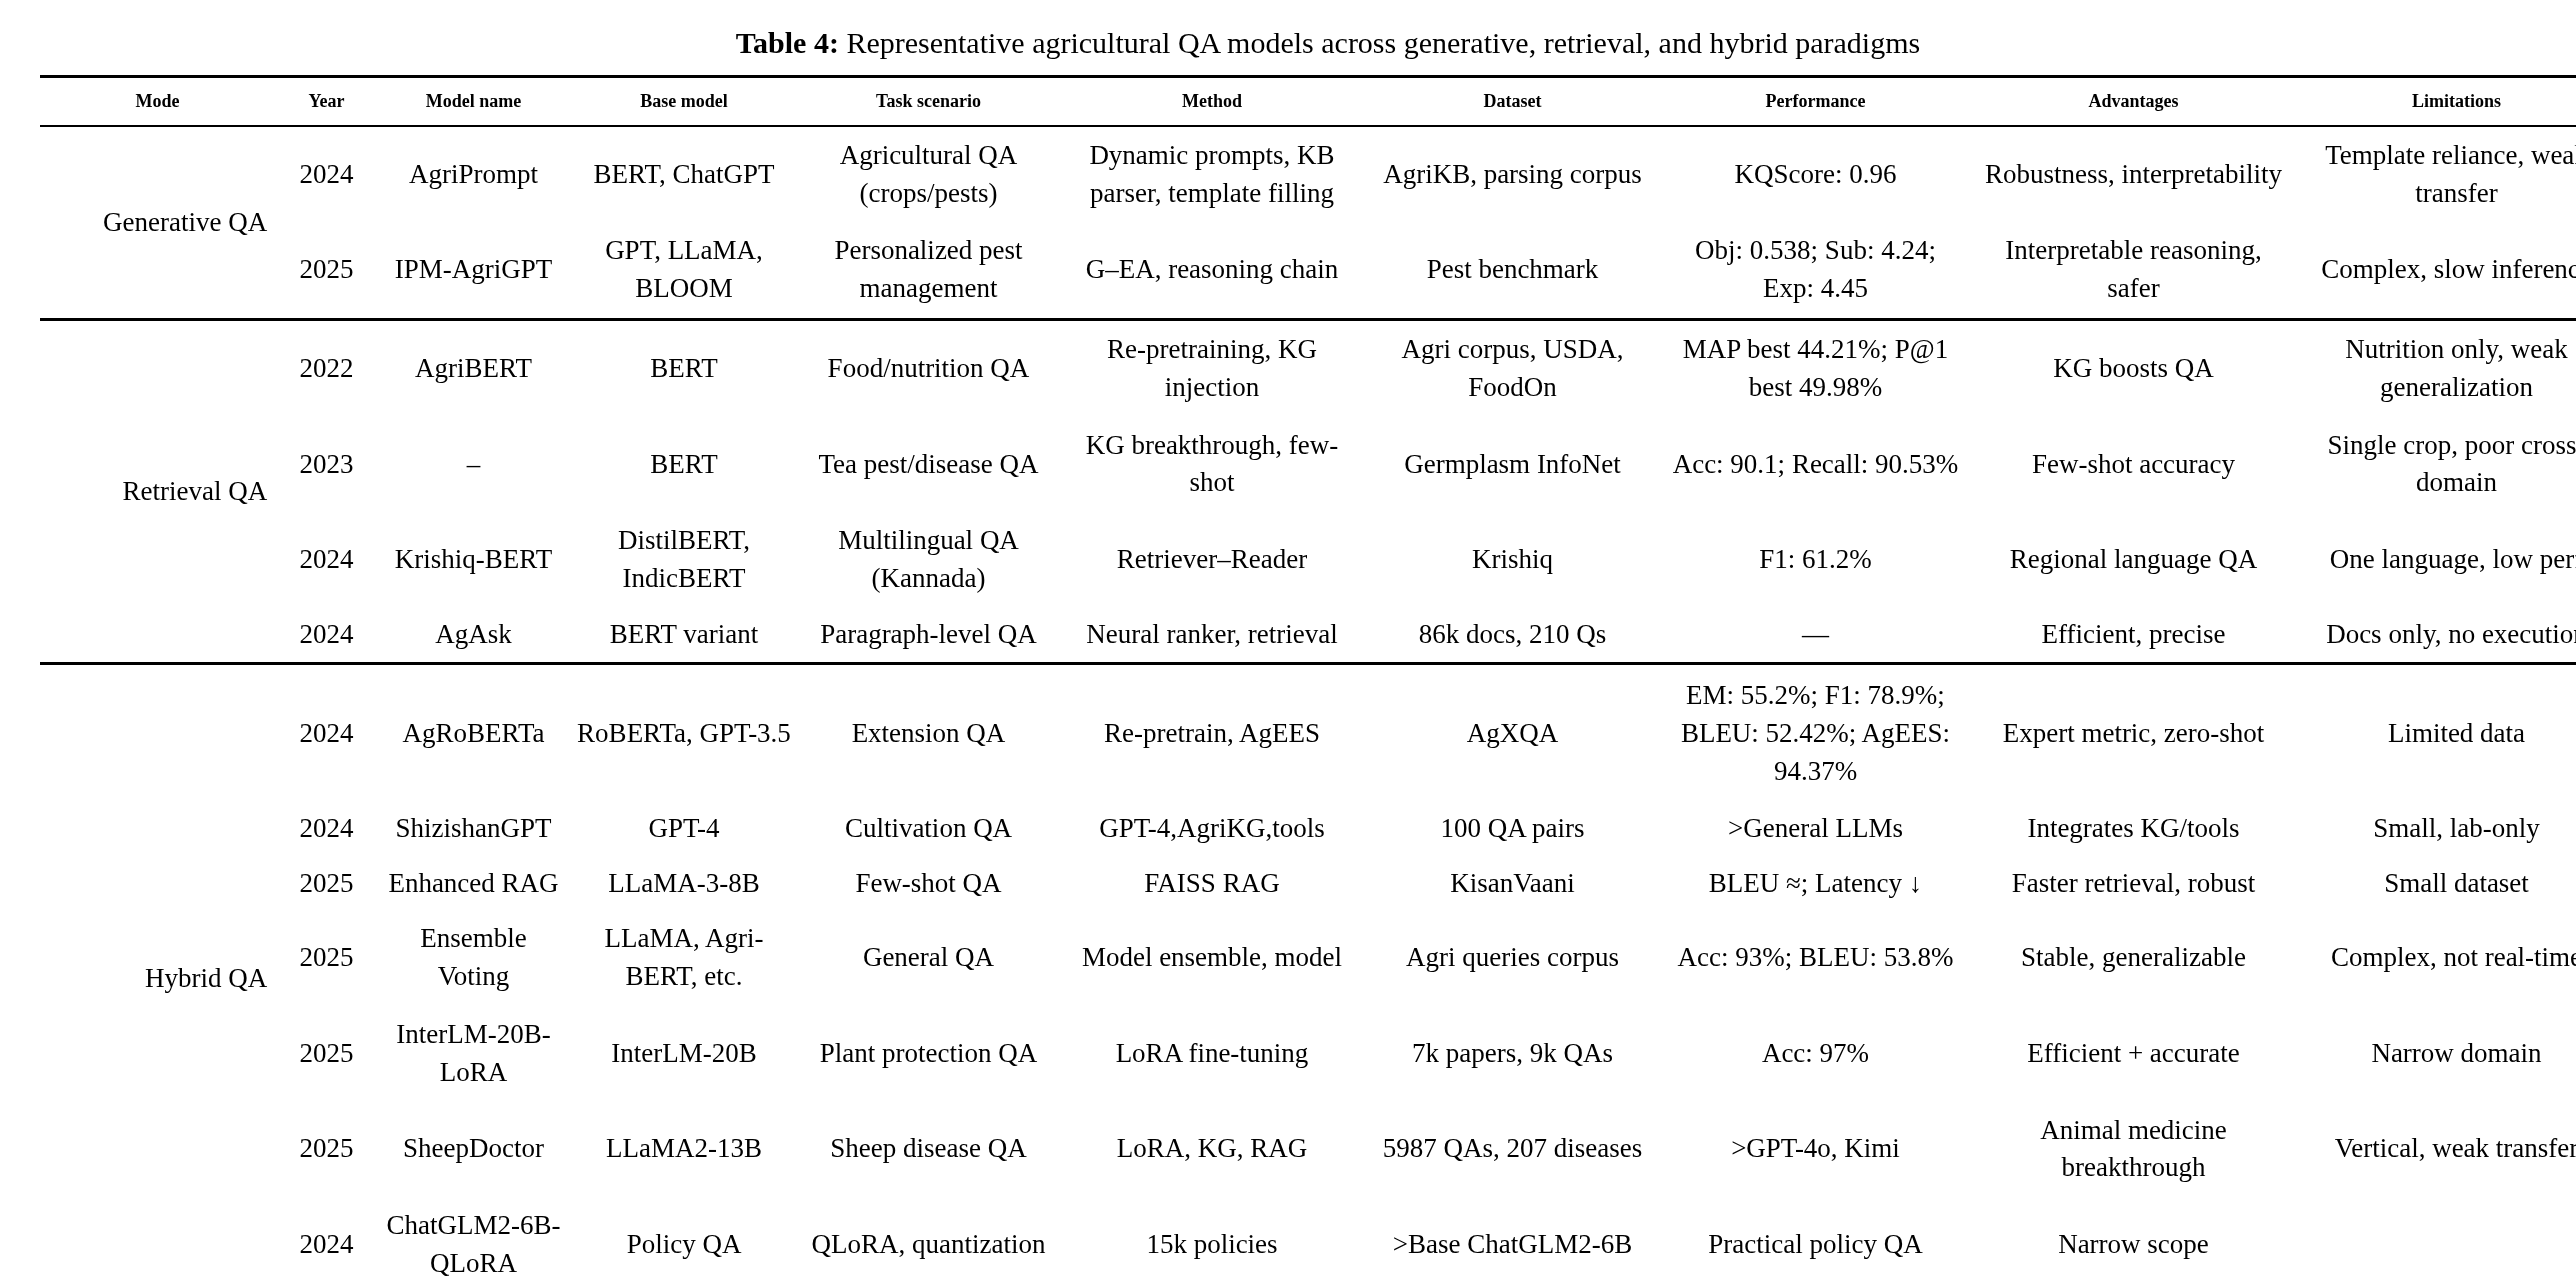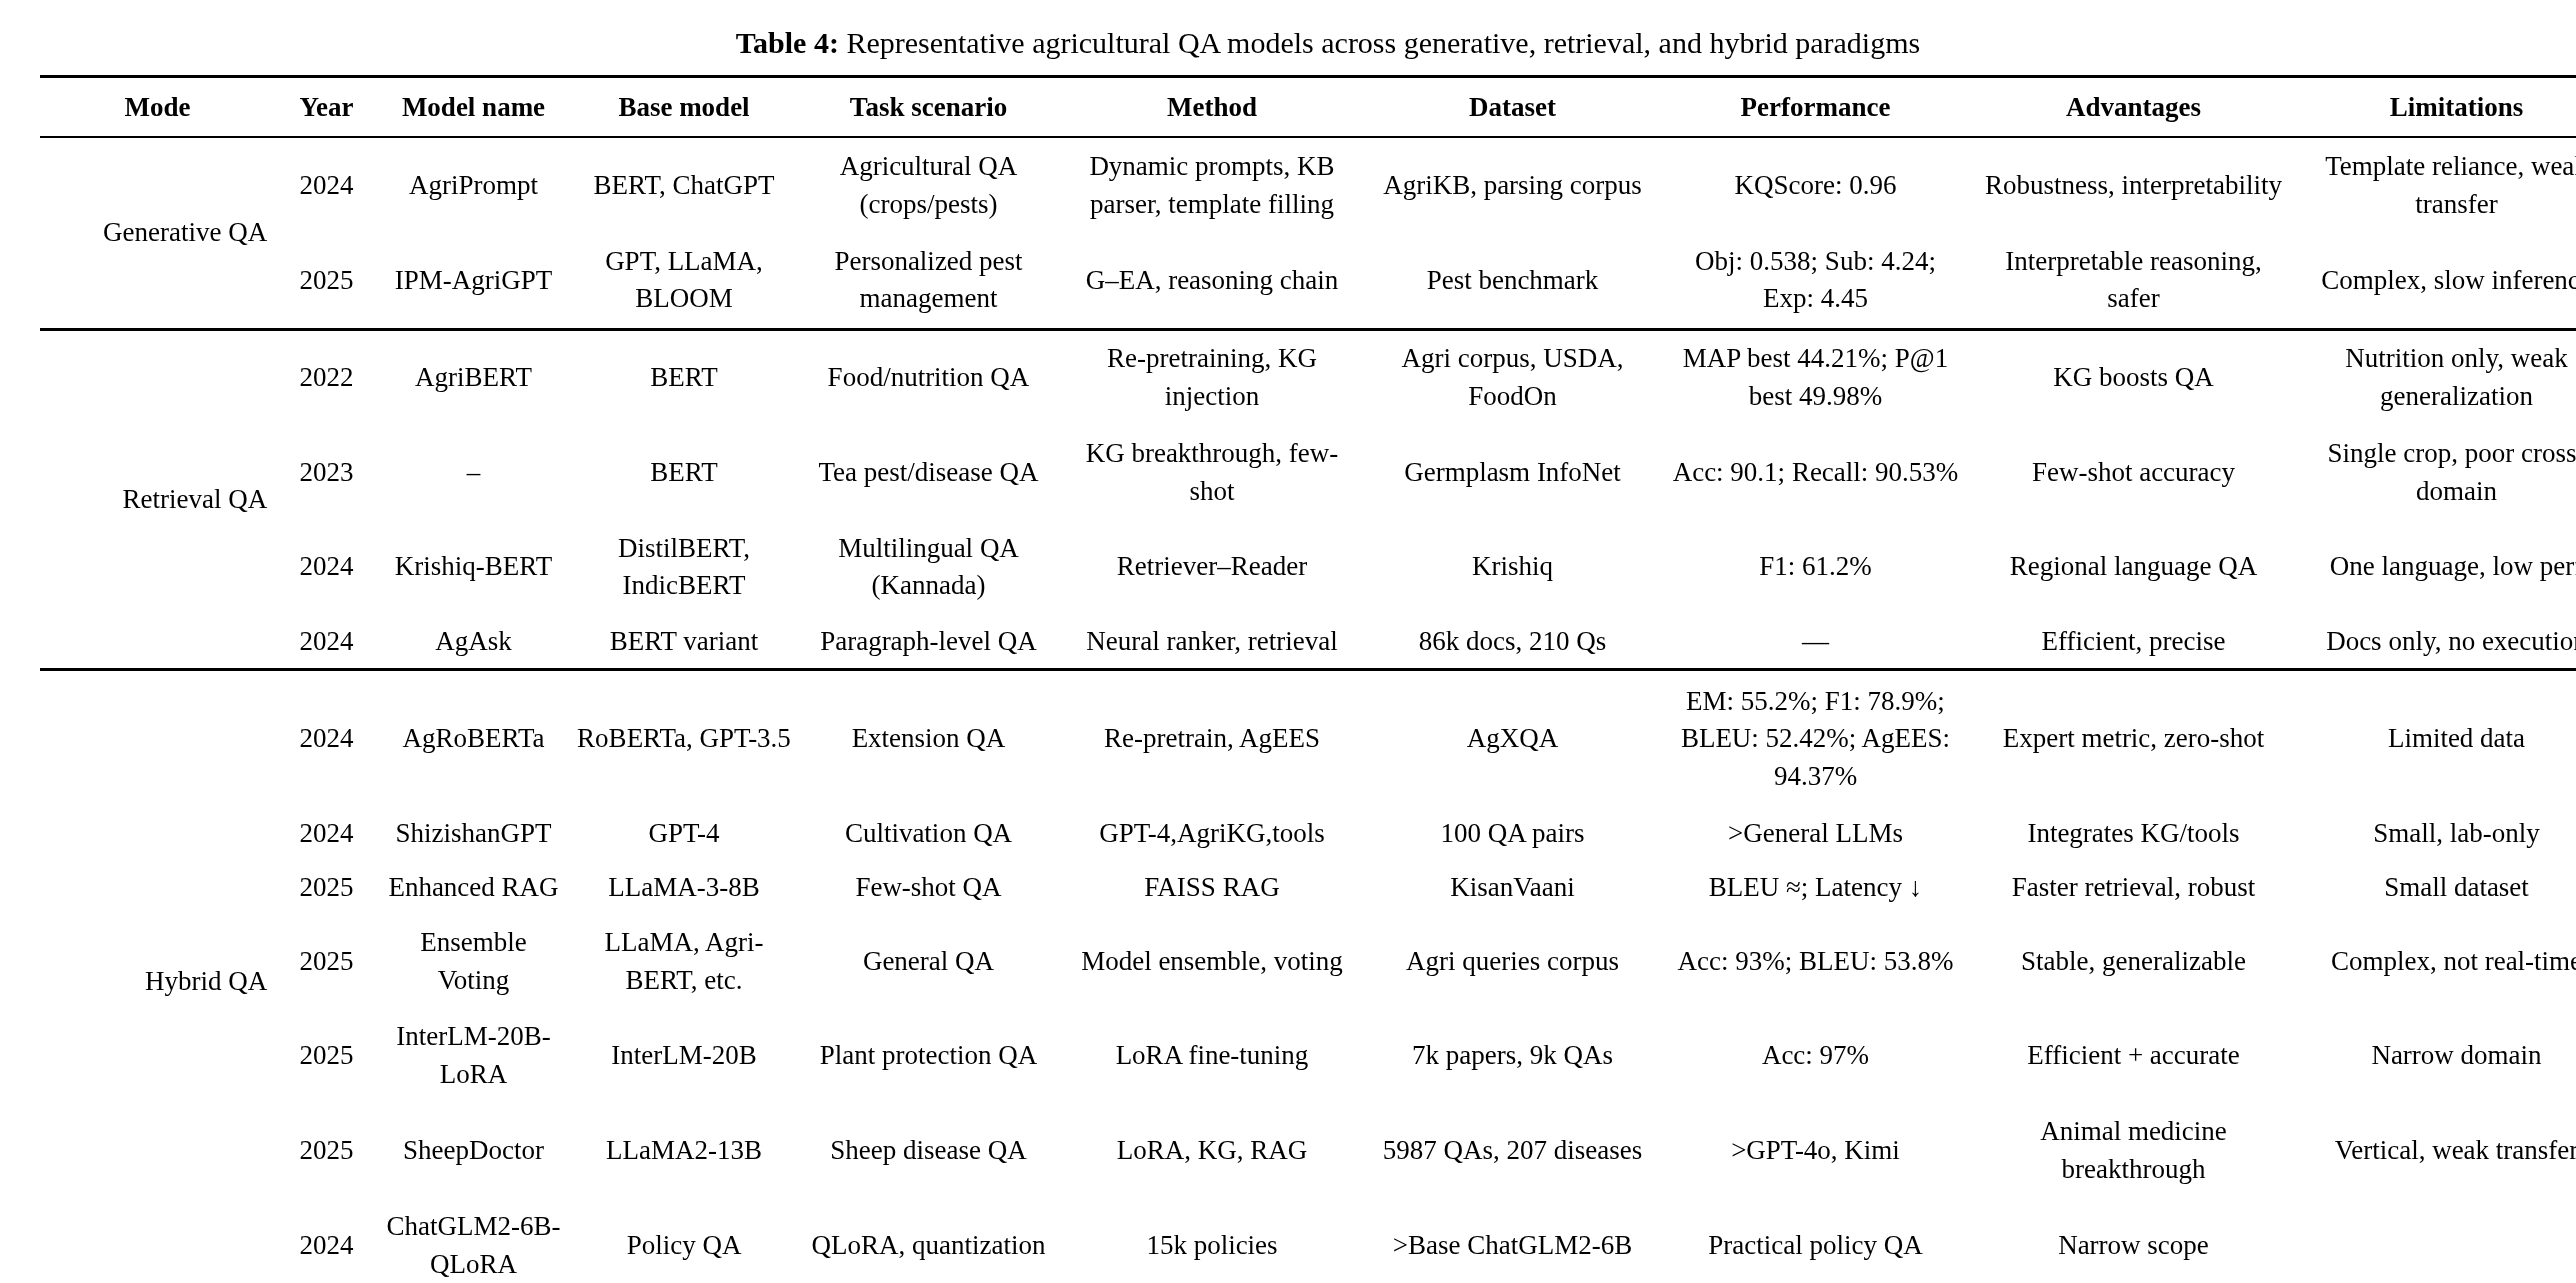--- a/index.html
+++ b/index.html
@@ -32,21 +32,21 @@
     height: 100%;
     border-collapse: collapse;
     table-layout: fixed;
     border-top: 3.9px solid #000;
     border-bottom: 7.8px solid #000;
   }
   thead tr { border-bottom: 2.9px solid #000; }
   tbody { border-bottom: 3.9px solid #000; }
   tbody:last-child { border-bottom: none; }
   th {
-    font-size: 27px;
+    font-size: 18px;
     font-weight: bold;
     text-align: center;
     vertical-align: middle;
     padding: 11.7px 5.9px;
     line-height: 1.3;
   }
   td {
     font-size: 27px;
     text-align: center;
     vertical-align: middle;
@@ -194,21 +194,21 @@
           <td>KisanVaani</td>
           <td>BLEU ≈; Latency ↓</td>
           <td>Faster retrieval, robust</td>
           <td>Small dataset</td>
         </tr>
         <tr>
           <td>2025</td>
           <td>Ensemble Voting</td>
           <td>LLaMA, Agri-BERT, etc.</td>
           <td>General QA</td>
-          <td>Model ensemble, voting</td>
+          <td>Model ensemble, model</td>
           <td>Agri queries corpus</td>
           <td>Acc: 93%; BLEU: 53.8%</td>
           <td>Stable, generalizable</td>
           <td>Complex, not real-time</td>
         </tr>
         <tr>
           <td>2025</td>
           <td>InterLM-20B-LoRA</td>
           <td>InterLM-20B</td>
           <td>Plant protection QA</td>

